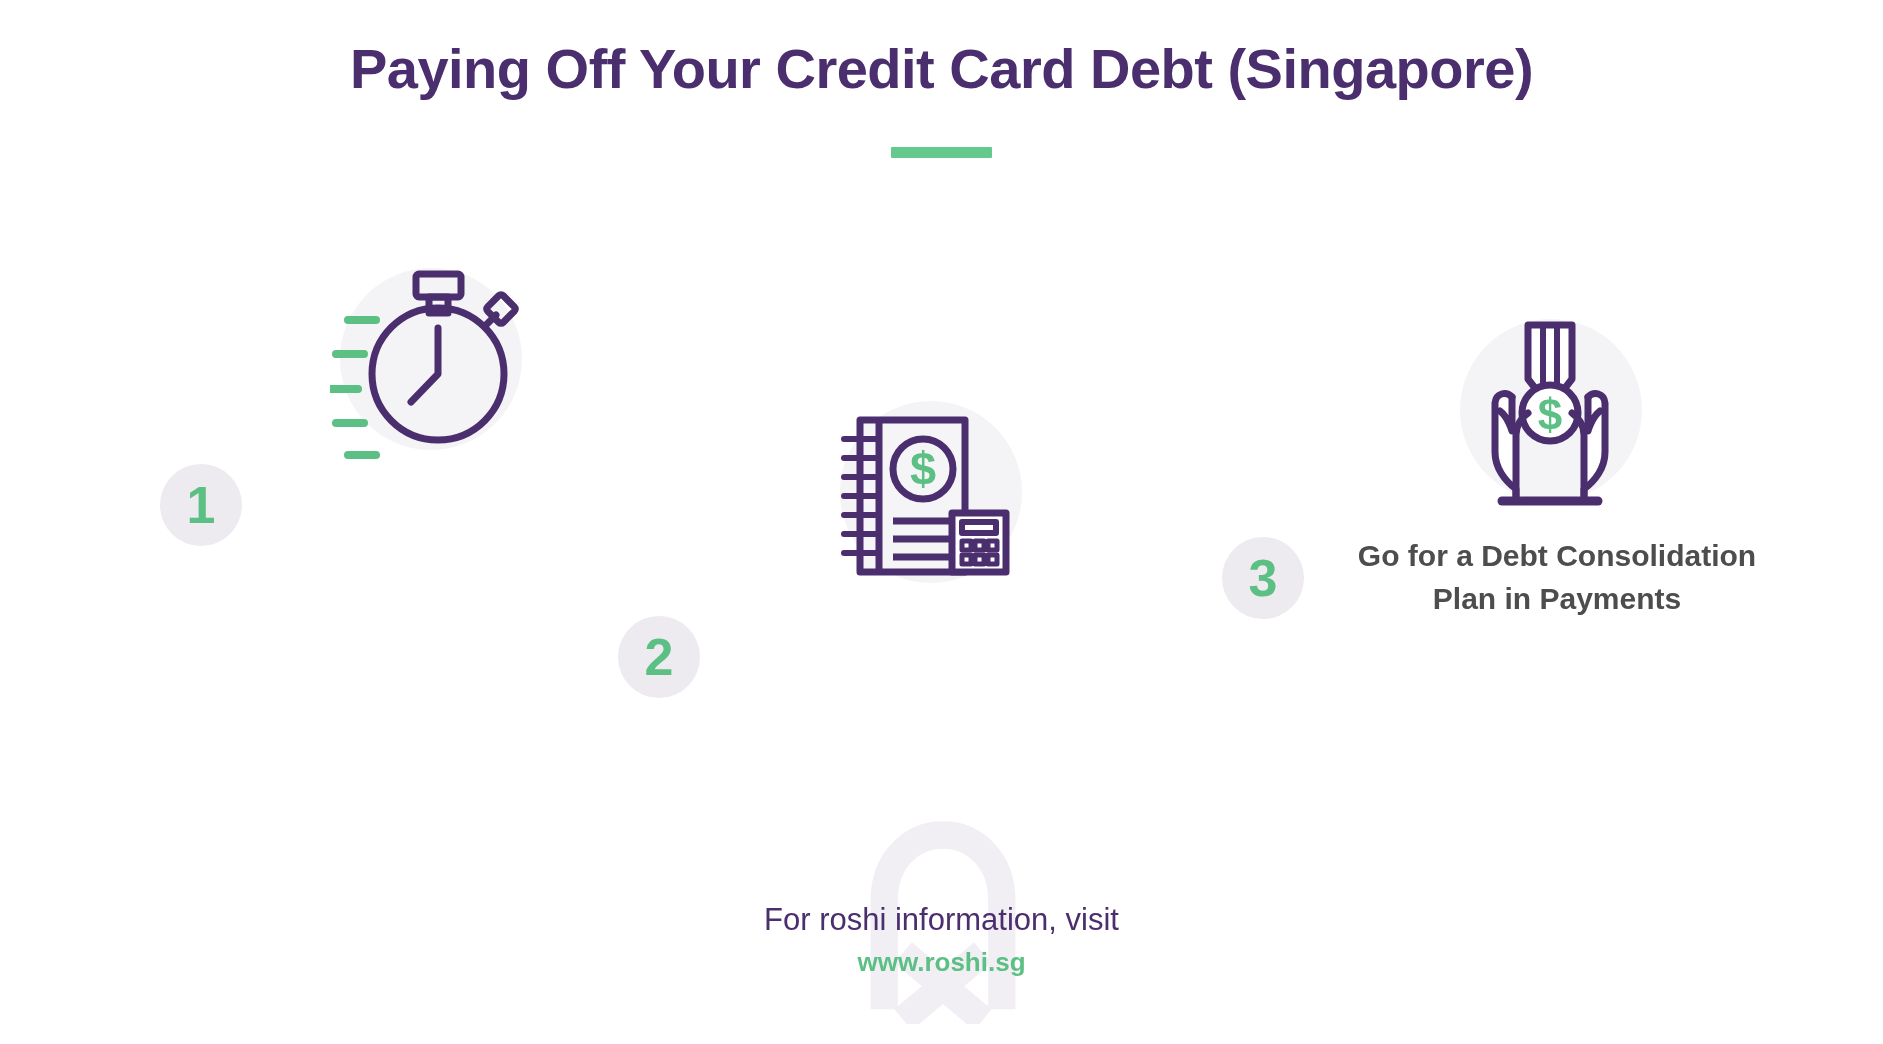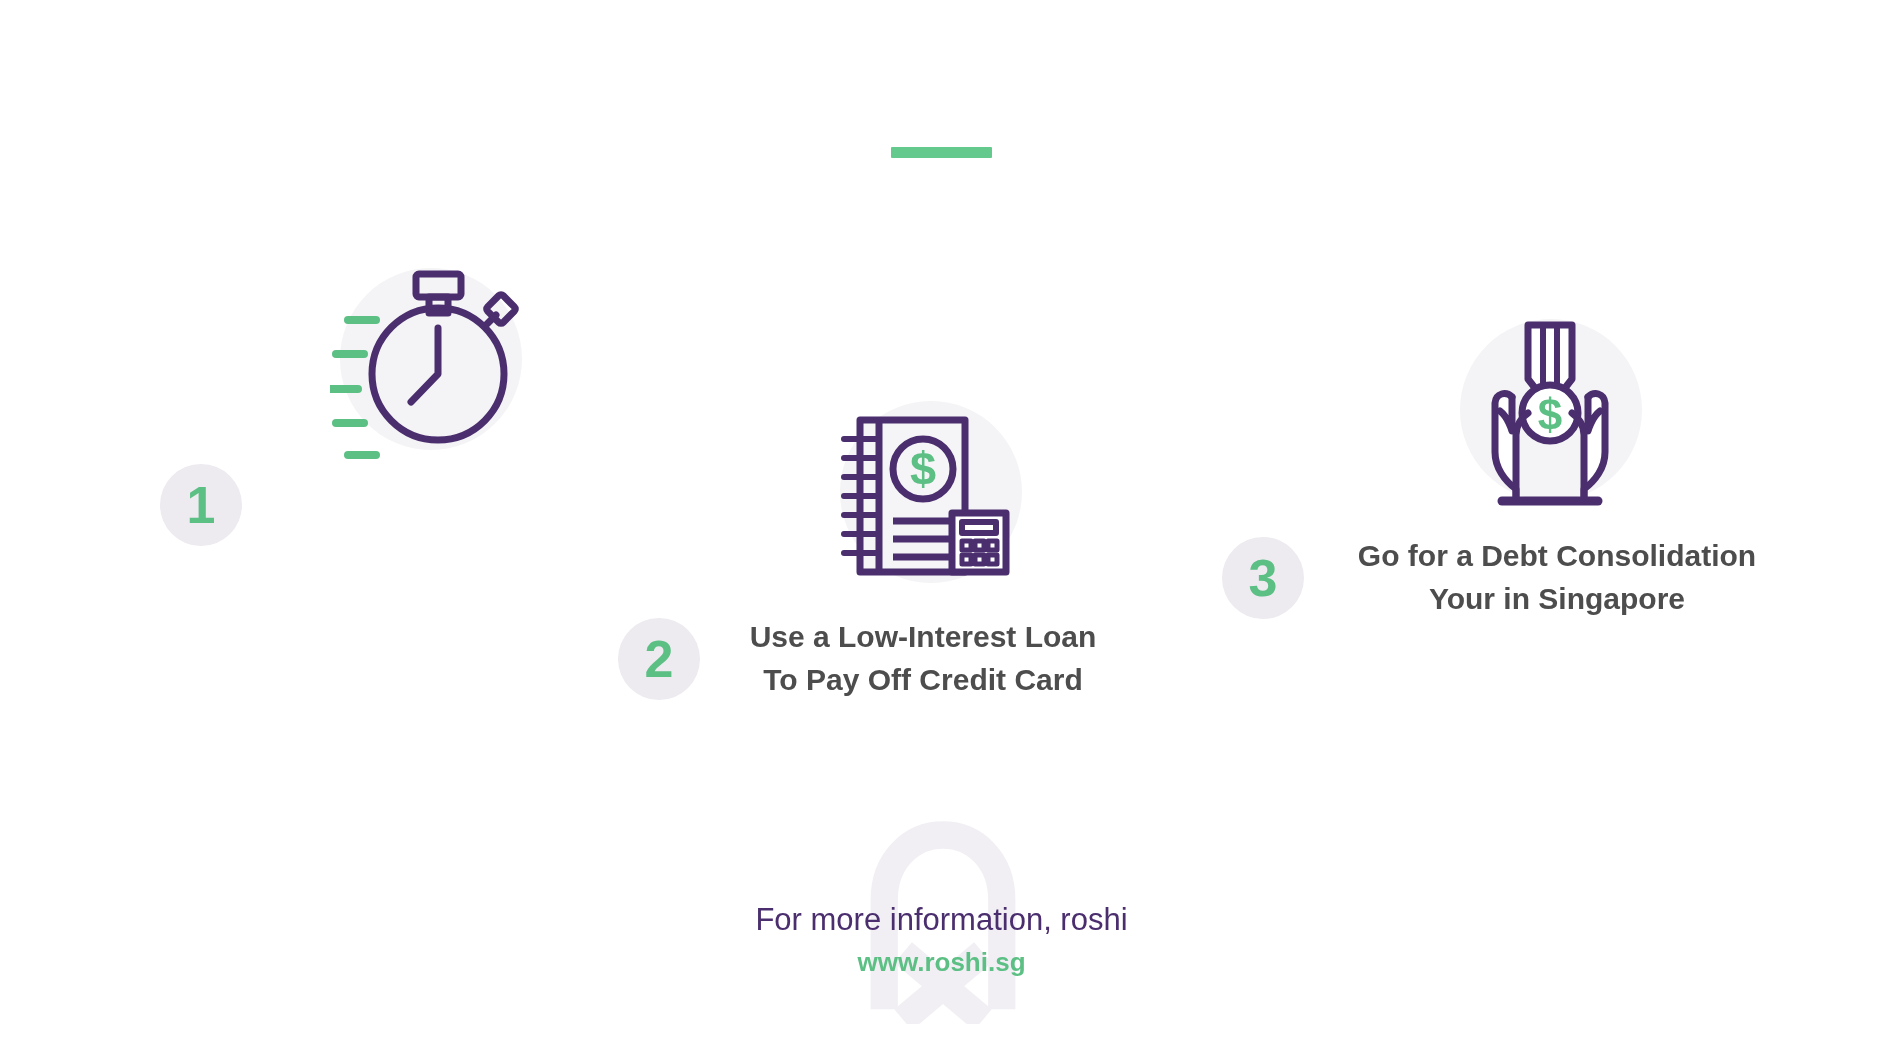--- a/index.html
+++ b/index.html
@@ -142,20 +142,21 @@
     color: #5cbf84;
     line-height: 1.3;
     margin-top: 6px;
   }
 </style>
 </head>
 <body>
 
 <div class="canvas">
 
+  <div class="page-title">Paying Off Your Credit Card Debt (Singapore)</div>
   <div class="title-rule"></div>
 
   <div class="step" id="step-1">
     <div class="icon-wrap">
       <div class="icon-bg"></div>
       <svg class="icon-svg" viewBox="0 0 200 200">
         <g fill="none" stroke="#4a2e6e" stroke-width="7" stroke-linecap="round" stroke-linejoin="round">
 
           <circle cx="108" cy="112" r="66" fill="#f4f3f5"></circle>
 
@@ -224,22 +225,20 @@
             <rect x="145" y="160" width="9" height="9"></rect>
             <rect x="158" y="160" width="9" height="9"></rect>
           </g>
         </g>
 
         <text x="93" y="90" text-anchor="middle" font-family="'Liberation Sans', sans-serif" font-size="47" font-weight="bold" fill="#5cbf84">$</text>
       </svg>
     </div>
     <div class="step-row">
       <div class="badge">2</div>
-      <div class="step-label">Use a Low-Interest Loan
-To Pay Off Credit Card</div>
     </div>
   </div>
 
   <div class="step" id="step-3">
     <div class="icon-wrap">
       <div class="icon-bg"></div>
       <svg class="icon-svg" viewBox="0 0 200 200">
         <g fill="none" stroke="#4a2e6e" stroke-width="7" stroke-linejoin="round" stroke-linecap="round">
 
           <path d="M78 12 L122 12 L122 66 L108 84 L92 84 L78 66 Z" fill="#ffffff"></path>
@@ -258,29 +257,29 @@
 
           <line x1="52" y1="188" x2="148" y2="188" stroke-width="9"></line>
         </g>
 
         <text x="100" y="117" text-anchor="middle" font-family="'Liberation Sans', sans-serif" font-size="44" font-weight="bold" fill="#5cbf84">$</text>
       </svg>
     </div>
     <div class="step-row">
       <div class="badge">3</div>
       <div class="step-label">Go for a Debt Consolidation
-Your in Singapore</div>
+Plan in Payments</div>
     </div>
   </div>
 
   <div class="footer">
     <svg class="footer-watermark" viewBox="0 0 200 200">
       <g fill="none" stroke="#f1eff4" stroke-width="26" stroke-linecap="butt">
         <path d="M44 186 L44 82 C44 44 70 20 100 20 C130 20 156 44 156 82 L156 186"></path>
         <path d="M62 132 L138 196"></path>
         <path d="M138 132 L62 196"></path>
       </g>
     </svg>
-    <div class="footer-line-1">For more information, roshi</div>
+    <div class="footer-line-1">For roshi information, visit</div>
     <div class="footer-line-2">www.roshi.sg</div>
   </div>
 
 </div>
 
 </body></html>

